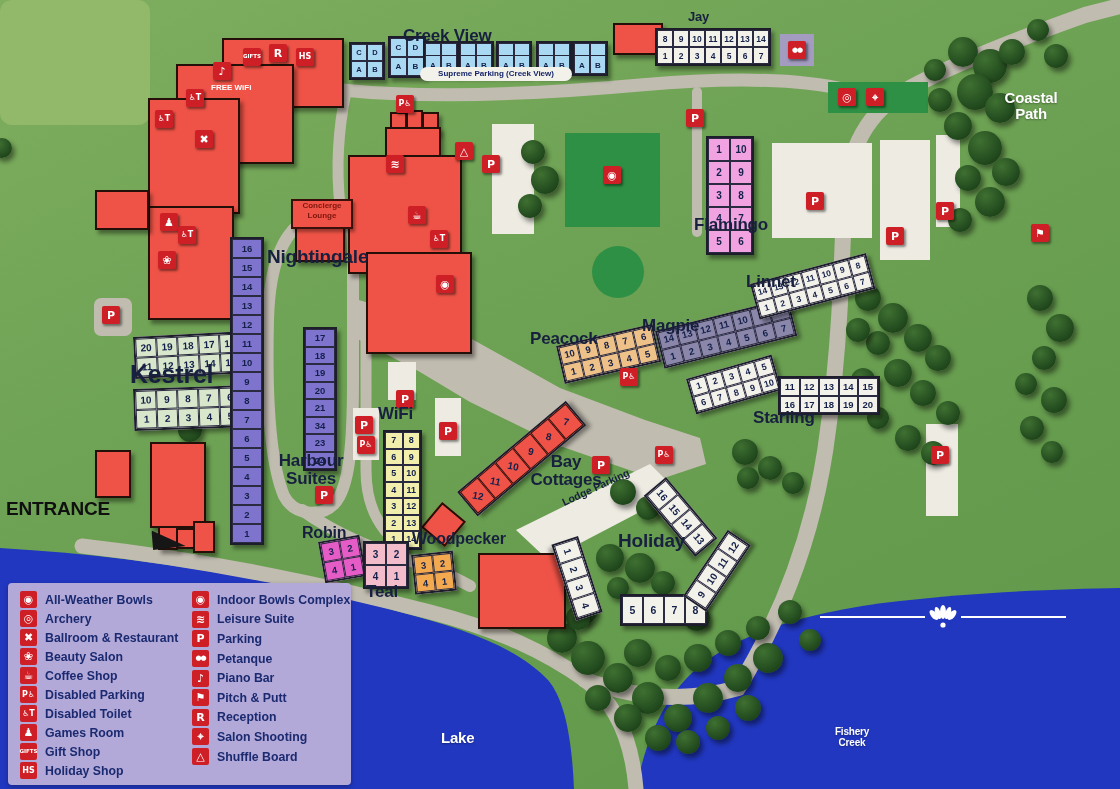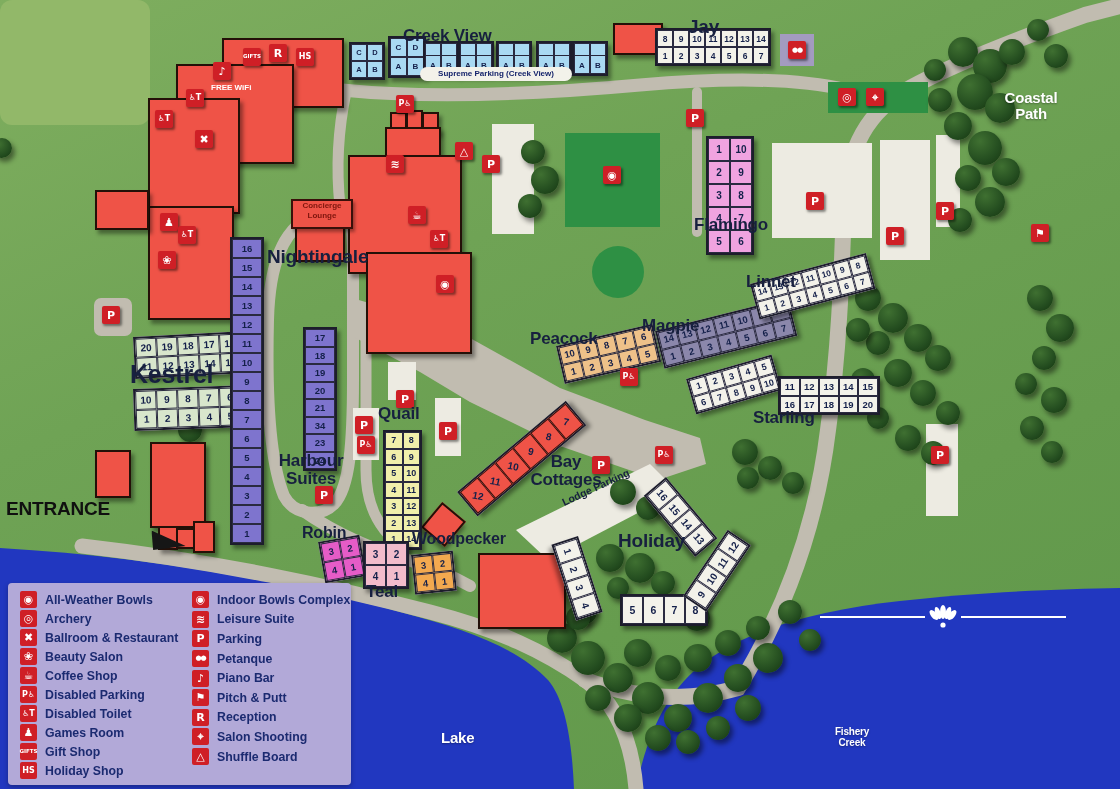--- a/index.html
+++ b/index.html
@@ -121,33 +121,33 @@
     </g>
 
     <g>
       <rect class="pitch" x="565" y="133" width="95" height="94"></rect>
       <circle class="pitch" cx="618" cy="272" r="26"></circle>
       <rect class="pitch" x="828" y="82" width="100" height="31"></rect>
     </g>
   </svg>
 
   <div class="mlabel" style="left:403px;top:26px;font-size:17px">Creek View</div>
-  <div class="mlabel" style="left:688px;top:16px;font-size:19px">Jay</div>
+  <div class="mlabel" style="left:688px;top:9px;font-size:13px">Jay</div>
   <div class="mlabel" style="left:694px;top:215px;font-size:17px">Flamingo</div>
   <div class="mlabel" style="left:746px;top:272px;font-size:17px">Linnet</div>
   <div class="mlabel" style="left:642px;top:316px;font-size:17px">Magpie</div>
   <div class="mlabel" style="left:753px;top:408px;font-size:17px">Starling</div>
   <div class="mlabel" style="left:530px;top:329px;font-size:17px">Peacock</div>
   <div class="mlabel" style="left:130px;top:360px;font-size:25px">Kestrel</div>
   <div class="mlabel" style="left:267px;top:246px;font-size:19px">Nightingale</div>
   <div class="mlabel ctr" style="left:268px;top:452px;width:86px;font-size:17px">
     <span>Harbour</span><br>
     <span>Suites</span>
   </div>
-  <div class="mlabel" style="left:378px;top:404px;font-size:17px">Quail</div>
+  <div class="mlabel" style="left:378px;top:404px;font-size:17px">WiFi</div>
   <div class="mlabel" style="left:302px;top:524px;font-size:16px">Robin</div>
   <div class="mlabel" style="left:366px;top:582px;font-size:17px">Teal</div>
   <div class="mlabel" style="left:412px;top:530px;font-size:16px">Woodpecker</div>
   <div class="mlabel ctr" style="left:520px;top:453px;width:92px;font-size:17px">
     <span>Bay</span><br>
     <span>Cottages</span>
   </div>
   <div class="mlabel" style="left:618px;top:530px;font-size:19px">Holiday</div>
   <div class="mlabel" style="left:6px;top:498px;font-size:19px;color:#101010">ENTRANCE</div>
   <div id="entarrow"></div>

